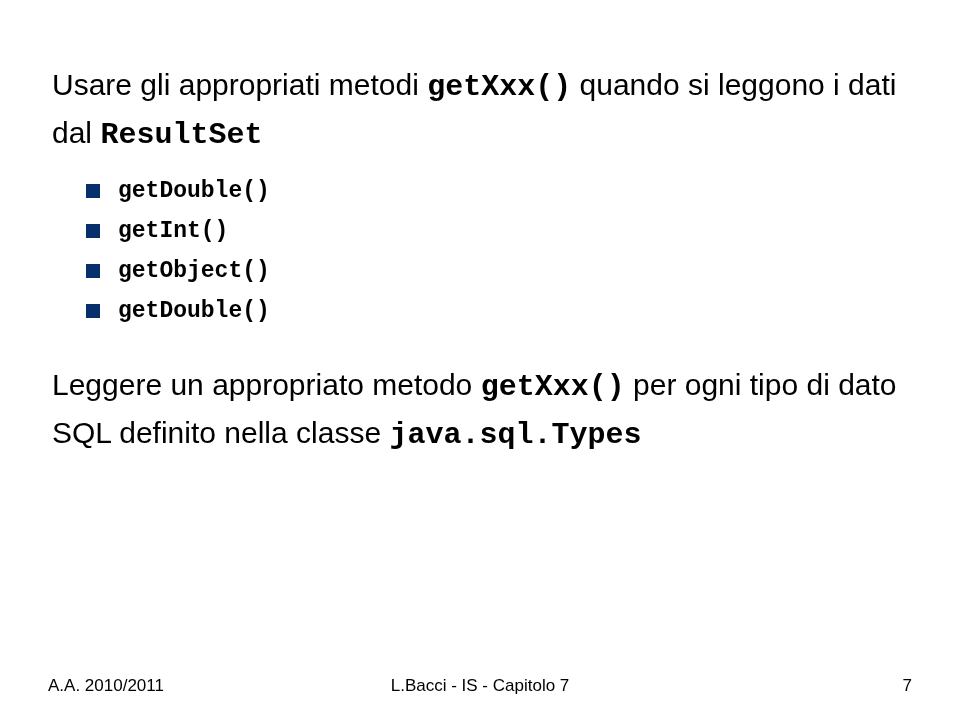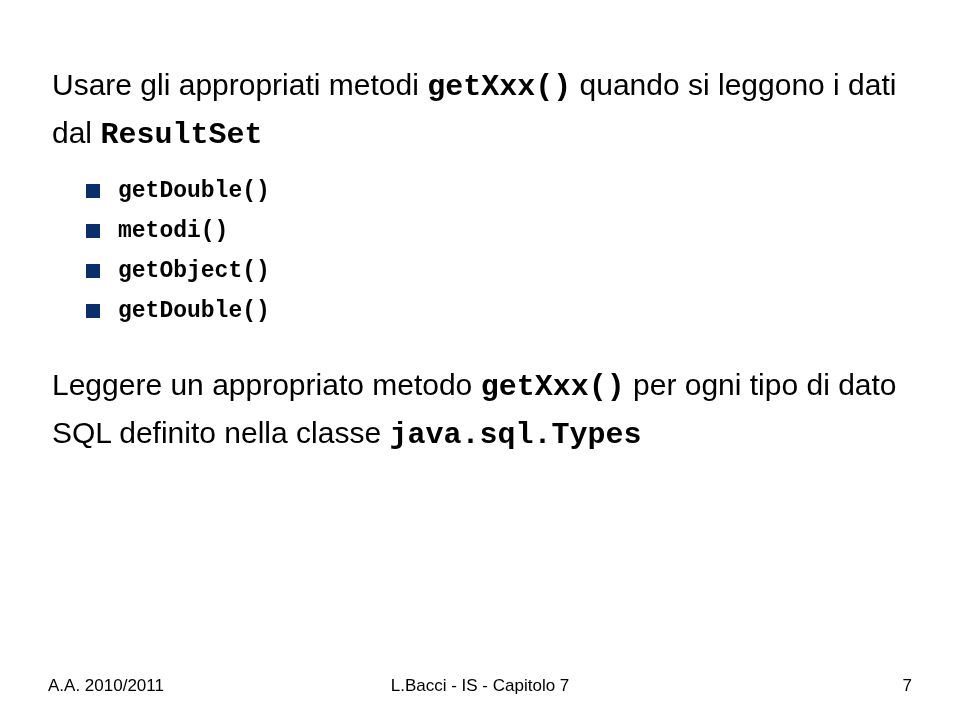--- a/index.html
+++ b/index.html
@@ -106,21 +106,21 @@
       <span>Usare gli appropriati metodi </span><span class="mono">getXxx()</span><span> quando si leggono i dati dal </span><span class="mono">ResultSet</span>
     </p>
 
     <ul class="bullets">
       <li>
         <span class="sq"></span>
         <span class="bl">getDouble()</span>
       </li>
       <li>
         <span class="sq"></span>
-        <span class="bl">metodi()</span>
+        <span class="bl">getInt()</span>
       </li>
       <li>
         <span class="sq"></span>
         <span class="bl">getObject()</span>
       </li>
       <li>
         <span class="sq"></span>
         <span class="bl">getDouble()</span>
       </li>
     </ul>

